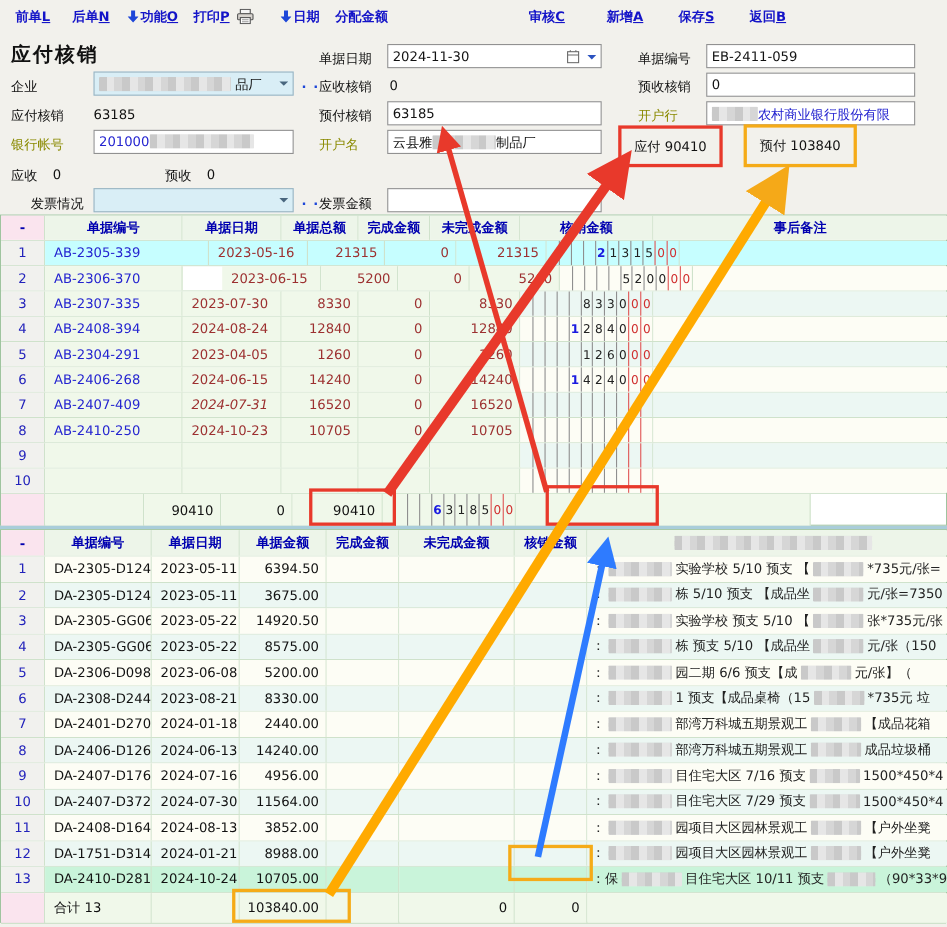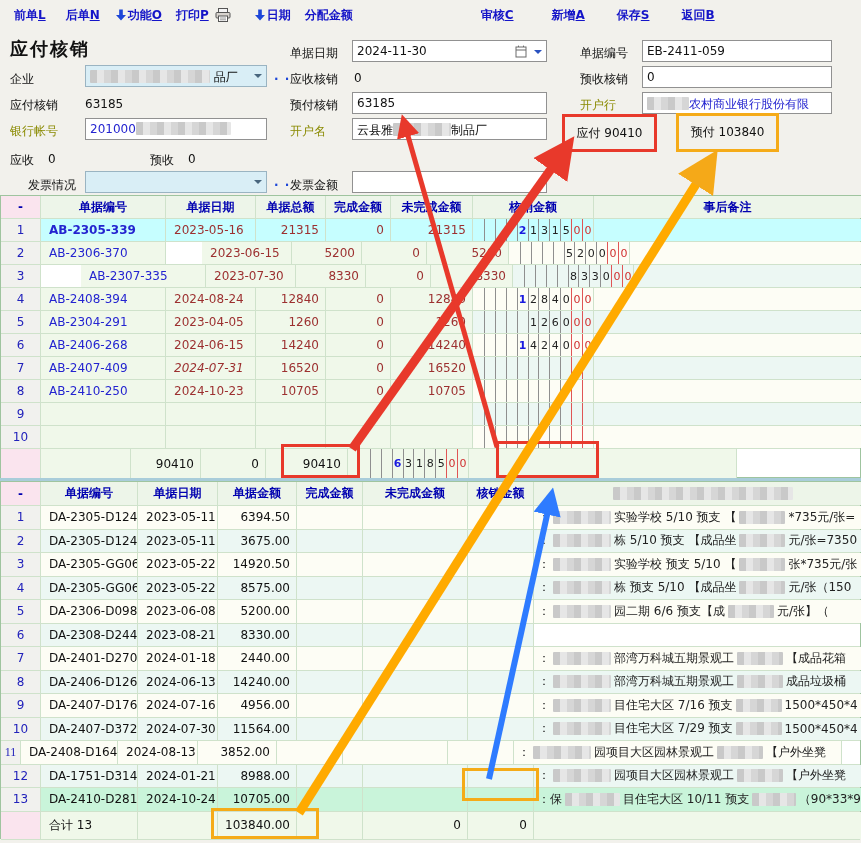--- a/index.html
+++ b/index.html
@@ -182,21 +182,21 @@
         <div class="c hd" style="width: 125px; flex: 0 0 auto;">单据编号</div>
         <div class="c hd" style="width: 90px; flex: 0 0 auto;">单据日期</div>
         <div class="c hd" style="width: 70px; flex: 0 0 auto;">单据总额</div>
         <div class="c hd" style="width: 65px; flex: 0 0 auto;">完成金额</div>
         <div class="c hd" style="width: 82px; flex: 0 0 auto;">未完成金额</div>
         <div class="c hd" style="width: 121px; flex: 0 0 auto;">核销金额</div>
         <div class="c hd" style="width: 268px; flex: 0 0 auto;">事后备注</div>
       </div>
       <div class="r" style="height: 23px;">
         <div class="c num" style="width: 40px; flex: 0 0 auto;">1</div>
-        <div class="c sel lft blue-t" style="width: 125px; flex: 0 0 auto; font-weight: bold;">AB-2305-339</div>
+        <div class="c sel lft blue-t" style="width: 149px; flex: 0 0 auto;">AB-2305-339</div>
         <div class="c sel lft red-t" style="width: 90px; flex: 0 0 auto;">2023-05-16</div>
         <div class="c sel rgt red-t" style="width: 70px; flex: 0 0 auto;">21315</div>
         <div class="c sel rgt red-t" style="width: 65px; flex: 0 0 auto;">0</div>
         <div class="c sel rgt red-t" style="width: 82px; flex: 0 0 auto;">21315</div>
         <div class="dgwrap" style="width: 121px; flex: 0 0 auto; background: rgb(198, 254, 255);">
           <span class="dg first"></span>
           <span class="dg"></span>
           <span class="dg"></span>
           <span class="dg"></span>
           <span class="dg b">2</span>
@@ -226,21 +226,21 @@
           <span class="dg">2</span>
           <span class="dg">0</span>
           <span class="dg">0</span>
           <span class="dg cent">0</span>
           <span class="dg cent">0</span>
         </div>
         <div class="c bandA note" style="width: 268px; flex: 0 0 auto;"></div>
       </div>
       <div class="r" style="height: 23px;">
         <div class="c num" style="width: 40px; flex: 0 0 auto;">3</div>
-        <div class="c g lft blue-t" style="width: 125px; flex: 0 0 auto; margin-left: 40px;">AB-2307-335</div>
+        <div class="c g lft blue-t" style="width: 125px; flex: 0 0 auto;">AB-2307-335</div>
         <div class="c g lft red-t" style="width: 90px; flex: 0 0 auto;">2023-07-30</div>
         <div class="c g rgt red-t" style="width: 70px; flex: 0 0 auto;">8330</div>
         <div class="c g rgt red-t" style="width: 65px; flex: 0 0 auto;">0</div>
         <div class="c g rgt red-t" style="width: 82px; flex: 0 0 auto;">8330</div>
         <div class="dgwrap" style="width: 121px; flex: 0 0 auto; background: rgb(236, 247, 243);">
           <span class="dg first"></span>
           <span class="dg"></span>
           <span class="dg"></span>
           <span class="dg"></span>
           <span class="dg"></span>
@@ -494,20 +494,21 @@
         <div class="c bandA note" style="width: 328px; flex: 0 0 auto;">：<span class="bl" style="width: 58px;"></span>园二期 6/6 预支【成<span class="bl" style="width: 46px;"></span>元/张】（</div>
       </div>
       <div class="r" style="height: 23.5px;">
         <div class="c num" style="width: 40px; flex: 0 0 auto;">6</div>
         <div class="c bandB lft" style="width: 97px; flex: 0 0 auto;">DA-2308-D244</div>
         <div class="c bandB lft" style="width: 80px; flex: 0 0 auto;">2023-08-21</div>
         <div class="c bandB rgt" style="width: 79px; flex: 0 0 auto;">8330.00</div>
         <div class="c bandB" style="width: 66px; flex: 0 0 auto;"></div>
         <div class="c bandB" style="width: 105px; flex: 0 0 auto;"></div>
         <div class="c bandB" style="width: 66px; flex: 0 0 auto;"></div>
+        <div class="c bandB note" style="width: 328px; flex: 0 0 auto;">：<span class="bl" style="width: 58px;"></span>1 预支【成品桌椅（15<span class="bl" style="width: 46px;"></span>*735元 垃</div>
       </div>
       <div class="r" style="height: 23.5px;">
         <div class="c num" style="width: 40px; flex: 0 0 auto;">7</div>
         <div class="c bandA lft" style="width: 97px; flex: 0 0 auto;">DA-2401-D270</div>
         <div class="c bandA lft" style="width: 80px; flex: 0 0 auto;">2024-01-18</div>
         <div class="c bandA rgt" style="width: 79px; flex: 0 0 auto;">2440.00</div>
         <div class="c bandA" style="width: 66px; flex: 0 0 auto;"></div>
         <div class="c bandA" style="width: 105px; flex: 0 0 auto;"></div>
         <div class="c bandA" style="width: 66px; flex: 0 0 auto;"></div>
         <div class="c bandA note" style="width: 328px; flex: 0 0 auto;">：<span class="bl" style="width: 58px;"></span>部湾万科城五期景观工<span class="bl" style="width: 46px;"></span>【成品花箱</div>
@@ -536,21 +537,21 @@
         <div class="c num" style="width: 40px; flex: 0 0 auto;">10</div>
         <div class="c bandB lft" style="width: 97px; flex: 0 0 auto;">DA-2407-D372</div>
         <div class="c bandB lft" style="width: 80px; flex: 0 0 auto;">2024-07-30</div>
         <div class="c bandB rgt" style="width: 79px; flex: 0 0 auto;">11564.00</div>
         <div class="c bandB" style="width: 66px; flex: 0 0 auto;"></div>
         <div class="c bandB" style="width: 105px; flex: 0 0 auto;"></div>
         <div class="c bandB" style="width: 66px; flex: 0 0 auto;"></div>
         <div class="c bandB note" style="width: 328px; flex: 0 0 auto;">：<span class="bl" style="width: 58px;"></span>目住宅大区 7/29 预支<span class="bl" style="width: 46px;"></span>1500*450*4</div>
       </div>
       <div class="r" style="height: 23.5px;">
-        <div class="c num" style="width: 20px; flex: 0 0 auto; font-family: Liberation Serif, serif;">11</div>
+        <div class="c num" style="width: 40px; flex: 0 0 auto;">11</div>
         <div class="c bandA lft" style="width: 97px; flex: 0 0 auto;">DA-2408-D164</div>
         <div class="c bandA lft" style="width: 80px; flex: 0 0 auto;">2024-08-13</div>
         <div class="c bandA rgt" style="width: 79px; flex: 0 0 auto;">3852.00</div>
         <div class="c bandA" style="width: 66px; flex: 0 0 auto;"></div>
         <div class="c bandA" style="width: 105px; flex: 0 0 auto;"></div>
         <div class="c bandA" style="width: 66px; flex: 0 0 auto;"></div>
         <div class="c bandA note" style="width: 328px; flex: 0 0 auto;">：<span class="bl" style="width: 58px;"></span>园项目大区园林景观工<span class="bl" style="width: 46px;"></span>【户外坐凳</div>
       </div>
       <div class="r" style="height: 23.5px;">
         <div class="c num" style="width: 40px; flex: 0 0 auto;">12</div>

